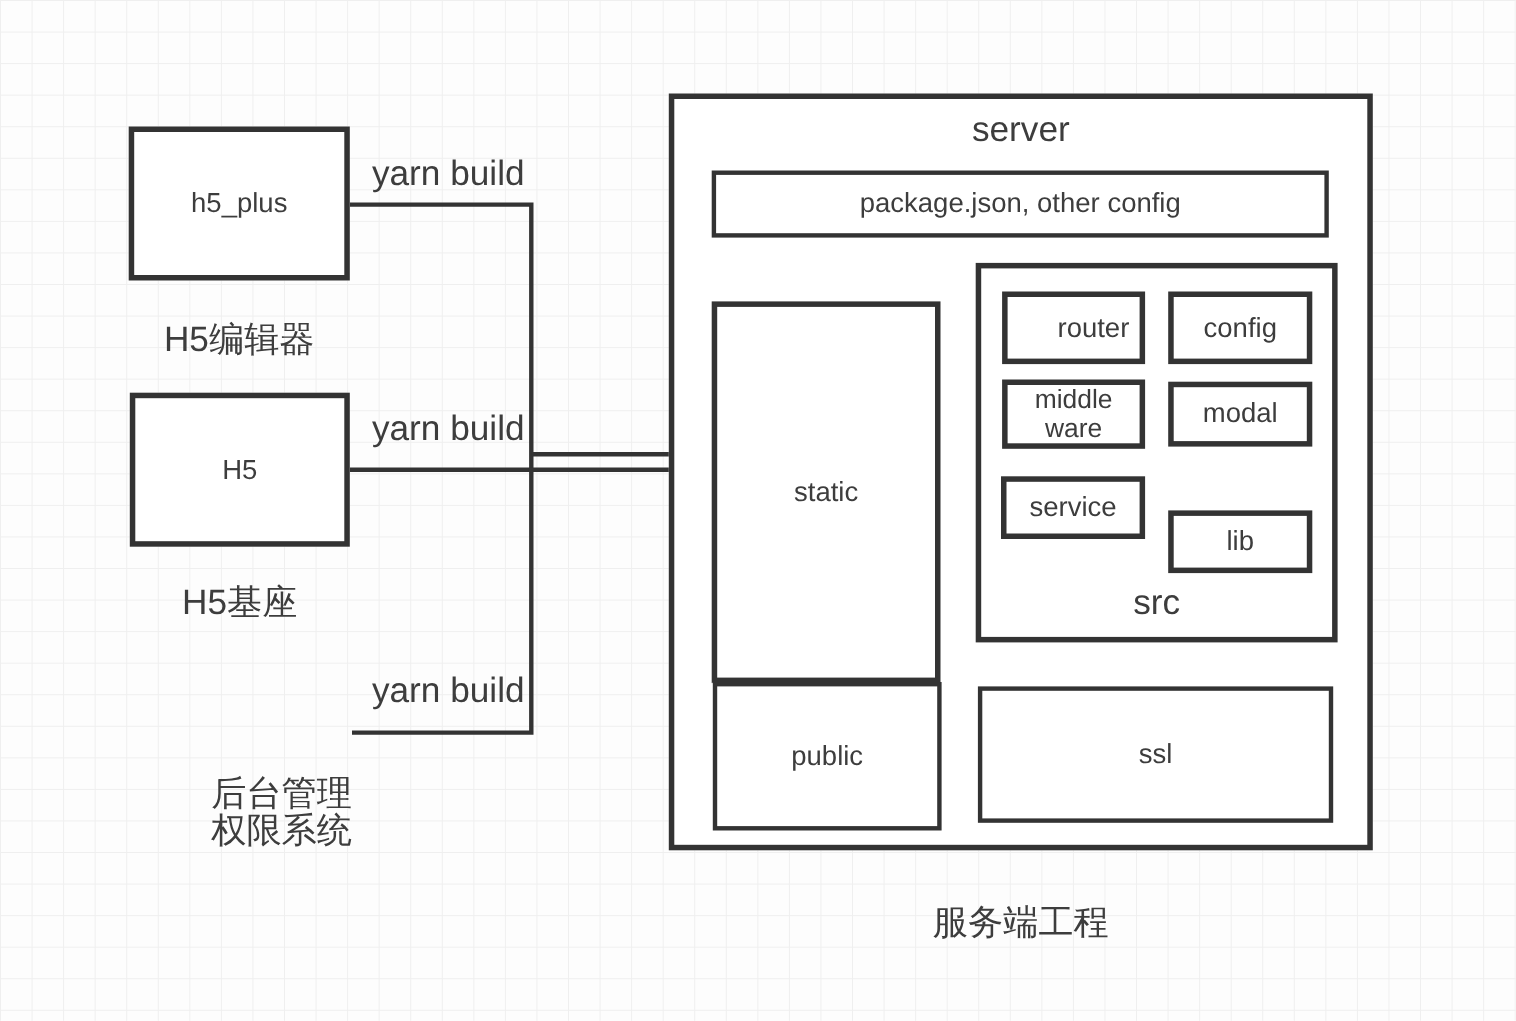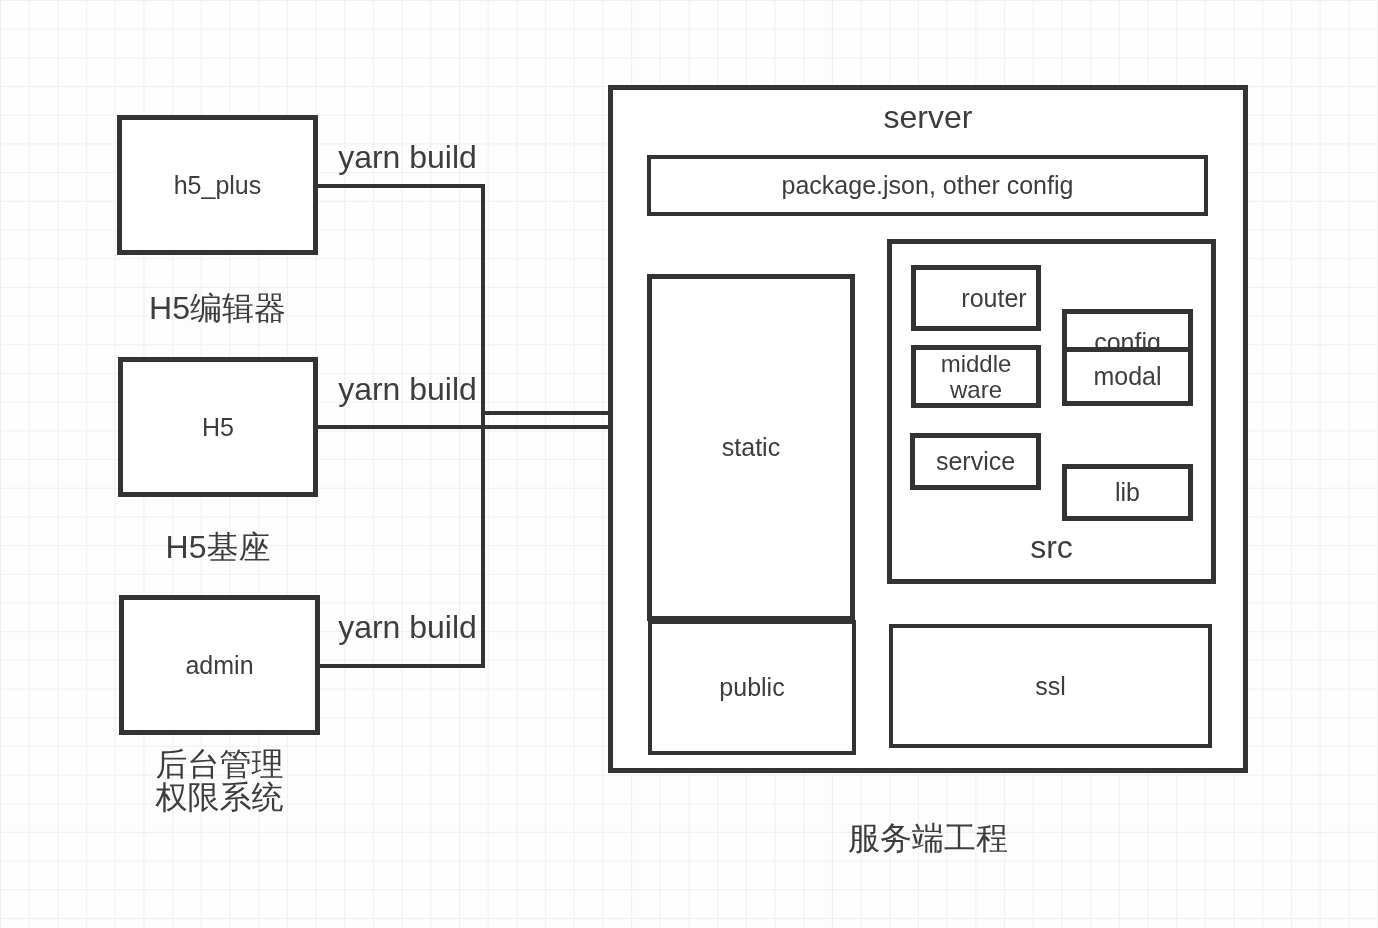--- a/index.html
+++ b/index.html
@@ -74,24 +74,21 @@
   <div class="box" style="left:117px; top:115px; width:201px; height:140px;">
     <span>h5_plus</span>
   </div>
   <div class="label" style="left:117px; top:294px; width:201px;">H5编辑器</div>
 
   <div class="box" style="left:118px; top:357px; width:200px; height:140px;">
     <span>H5</span>
   </div>
   <div class="label" style="left:118px; top:533px; width:200px;">H5基座</div>
 
-  <div class="box" style="left:119px; top:595px; width:201px; height:140px;">
-    <span>admin</span>
-  </div>
-  <div class="label pre" style="left:119px; top:748px; width:201px;">后台管理
+  <div class="label pre" style="left:119px; top:705px; width:201px;text-align:right;">后台管理
 权限系统</div>
 
   <div class="label edge-label" style="left:330px; top:143px; width:155px;">yarn build</div>
   <div class="label edge-label" style="left:330px; top:375px; width:155px;">yarn build</div>
   <div class="label edge-label" style="left:330px; top:613px; width:155px;">yarn build</div>
 
   <div class="container-box" style="left:608px; top:85px; width:640px; height:688px;"></div>
   <div class="label" style="left:608px; top:103px; width:640px;">server</div>
 
   <div class="box thin" style="left:647px; top:155px; width:561px; height:61px;">
@@ -100,21 +97,21 @@
 
   <div class="box" style="left:647px; top:239px; width:208px; height:347px;margin-top:35px;">
     <span>static</span>
   </div>
 
   <div class="container-box" style="left:887px; top:239px; width:329px; height:345px;"></div>
 
   <div class="box" style="left:911px; top:265px; width:130px; height:66px;padding-left:36px;">
     <span>router</span>
   </div>
-  <div class="box" style="left:1062px; top:265px; width:131px; height:66px;margin-top:44px;">
+  <div class="box" style="left:1062px; top:265px; width:131px; height:66px;">
     <span>config</span>
   </div>
   <div class="box" style="left:911px; top:345px; width:130px; height:63px; font-size:24px; line-height:26px;">
     <span>middle ware</span>
   </div>
   <div class="box" style="left:1062px; top:347px; width:131px; height:59px;">
     <span>modal</span>
   </div>
   <div class="box" style="left:910px; top:433px; width:131px; height:57px;">
     <span>service</span>

